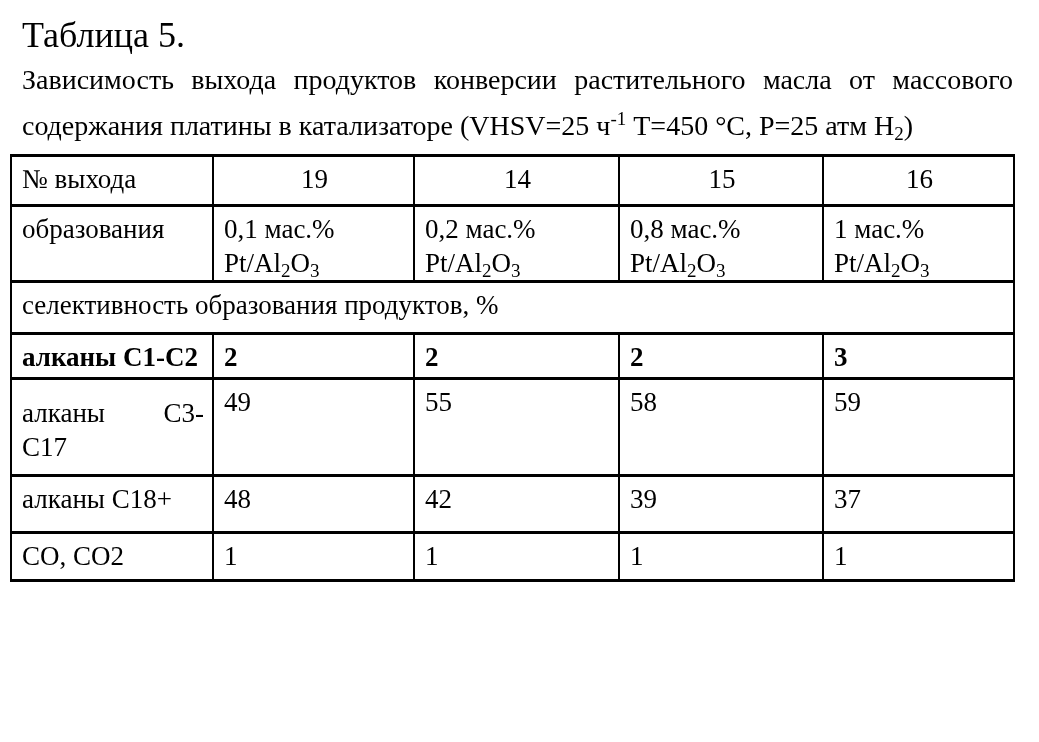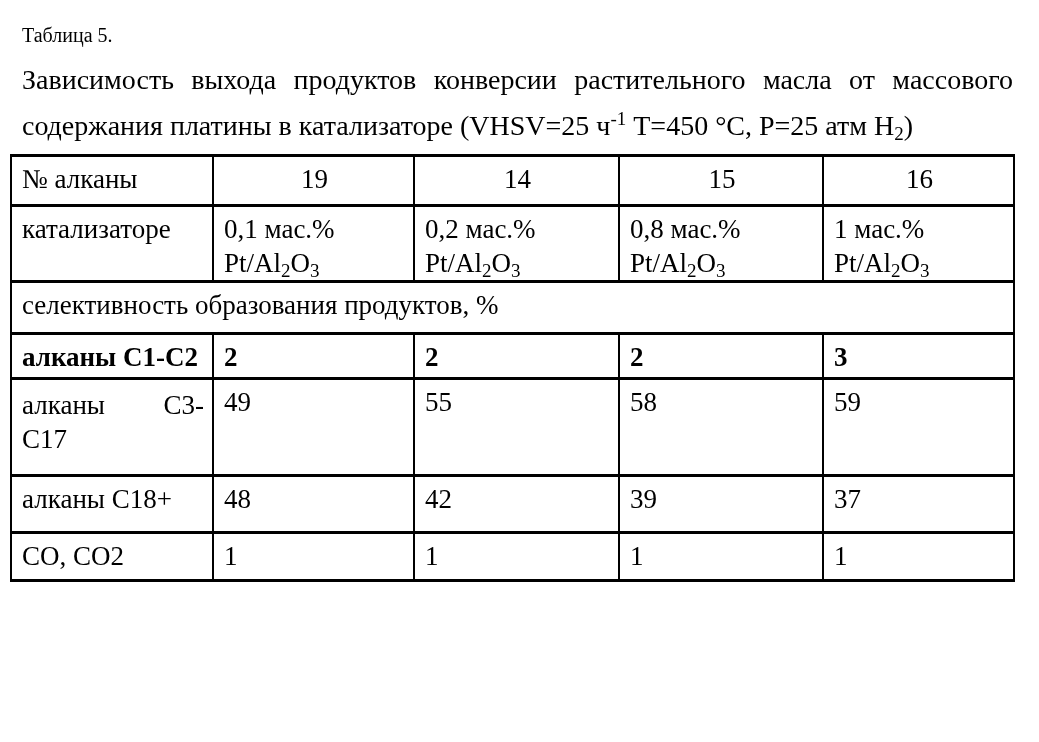--- a/index.html
+++ b/index.html
@@ -11,21 +11,21 @@
   }
   .page {
     position: relative;
     width: 1039px;
     height: 742px;
     background: #ffffff;
     overflow: hidden;
   }
   .doc-title {
     margin: 16px 24px 0 22px;
-    font-size: 20px;
+    font-size: 36px;
     line-height: 38px;
     white-space: nowrap;
   }
   .caption-line1 {
     margin: 7px 26px 0 22px;
     font-size: 28px;
     line-height: 38px;
     text-align: justify;
     text-align-last: justify;
   }
@@ -57,21 +57,21 @@
   td.center { text-align: center; padding-left: 4px; padding-right: 4px; }
   .row-h1 td { height: 50px; }
   .row-h2 td { height: 70px; padding-top: 3px; }
   .row-h3 td { height: 52px; }
   .row-h4 td { height: 45px; font-weight: bold; }
   .row-h5 td { height: 97px; }
   .row-h6 td { height: 57px; }
   .row-h7 td { height: 48px; }
   .row-h8 td { height: 151px; }
   .double-spaced { line-height: 50px; padding-top: 0; }
-  td.label-cell.double-spaced { padding-top: 8px; }
+  td.label-cell.double-spaced { padding-top: 16px; }
   .split-line {
     display: flex;
     justify-content: space-between;
   }
   .formula-line { white-space: nowrap; }
 </style>
 </head>
 <body>
 
 <div class="page">
@@ -86,29 +86,29 @@
     <colgroup>
       <col style="width:202px">
       <col style="width:201px">
       <col style="width:205px">
       <col style="width:204px">
       <col style="width:191px">
     </colgroup>
 
     <tbody>
         <tr class="row-h1">
-      <td class="label-cell">№ алканы</td>
+      <td class="label-cell">№ выхода</td>
       <td class="center">19</td>
       <td class="center">14</td>
       <td class="center">15</td>
       <td class="center">16</td>
     </tr>
 
     <tr class="row-h2">
-      <td class="label-cell">катализаторе</td>
+      <td class="label-cell">образования</td>
       <td>
         <div>0,1 мас.%</div>
         <div class="formula-line"><span>Pt/Al</span><sub class="small">2</sub><span>O</span><sub class="small">3</sub></div>
       </td>
       <td>
         <div>0,2 мас.%</div>
         <div class="formula-line"><span>Pt/Al</span><sub class="small">2</sub><span>O</span><sub class="small">3</sub></div>
       </td>
       <td>
         <div>0,8 мас.%</div>

